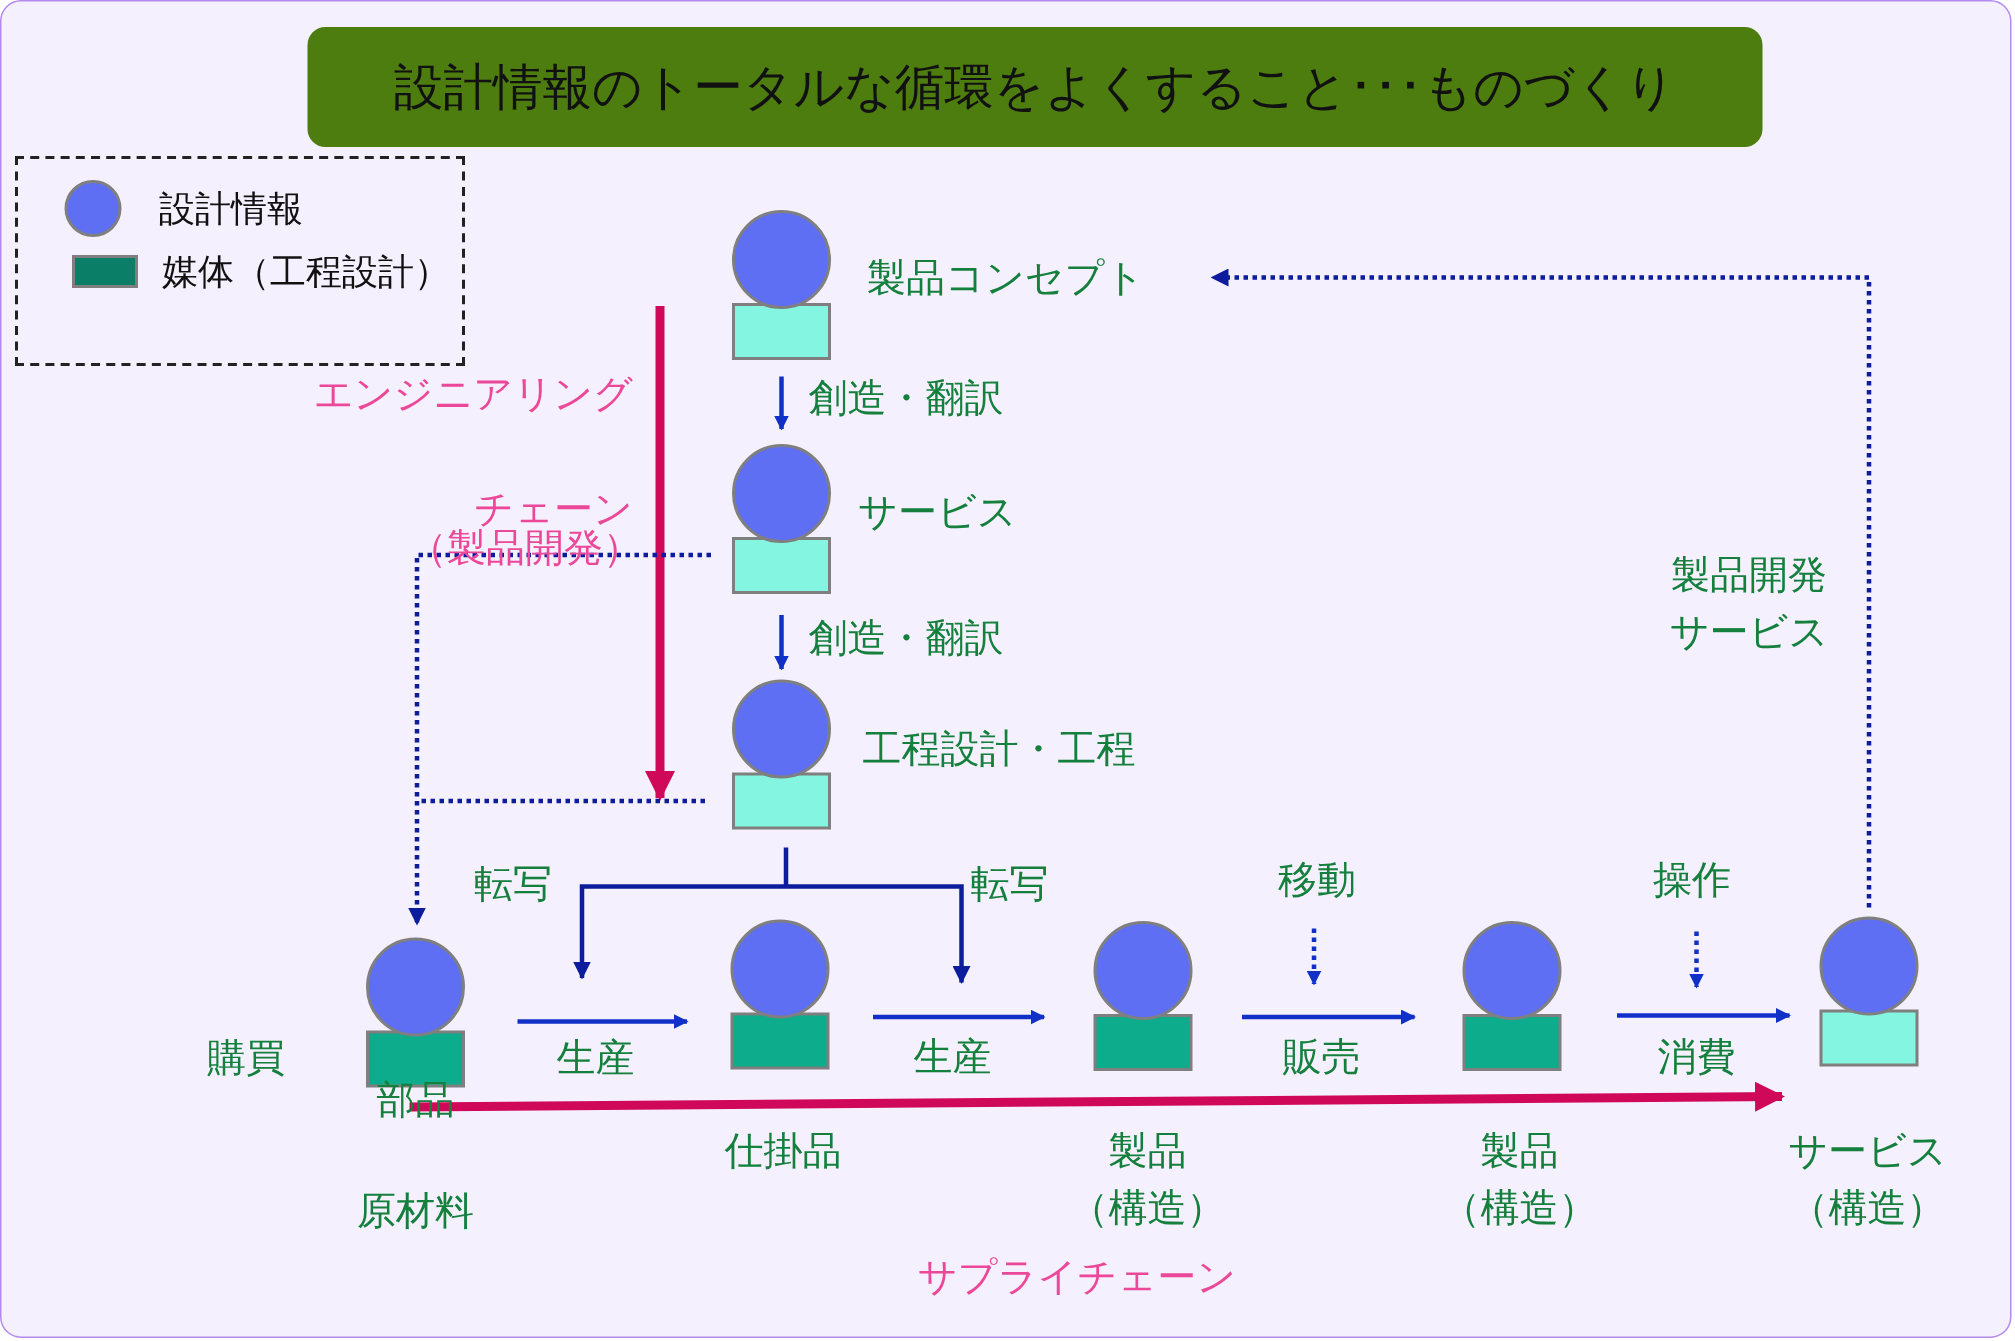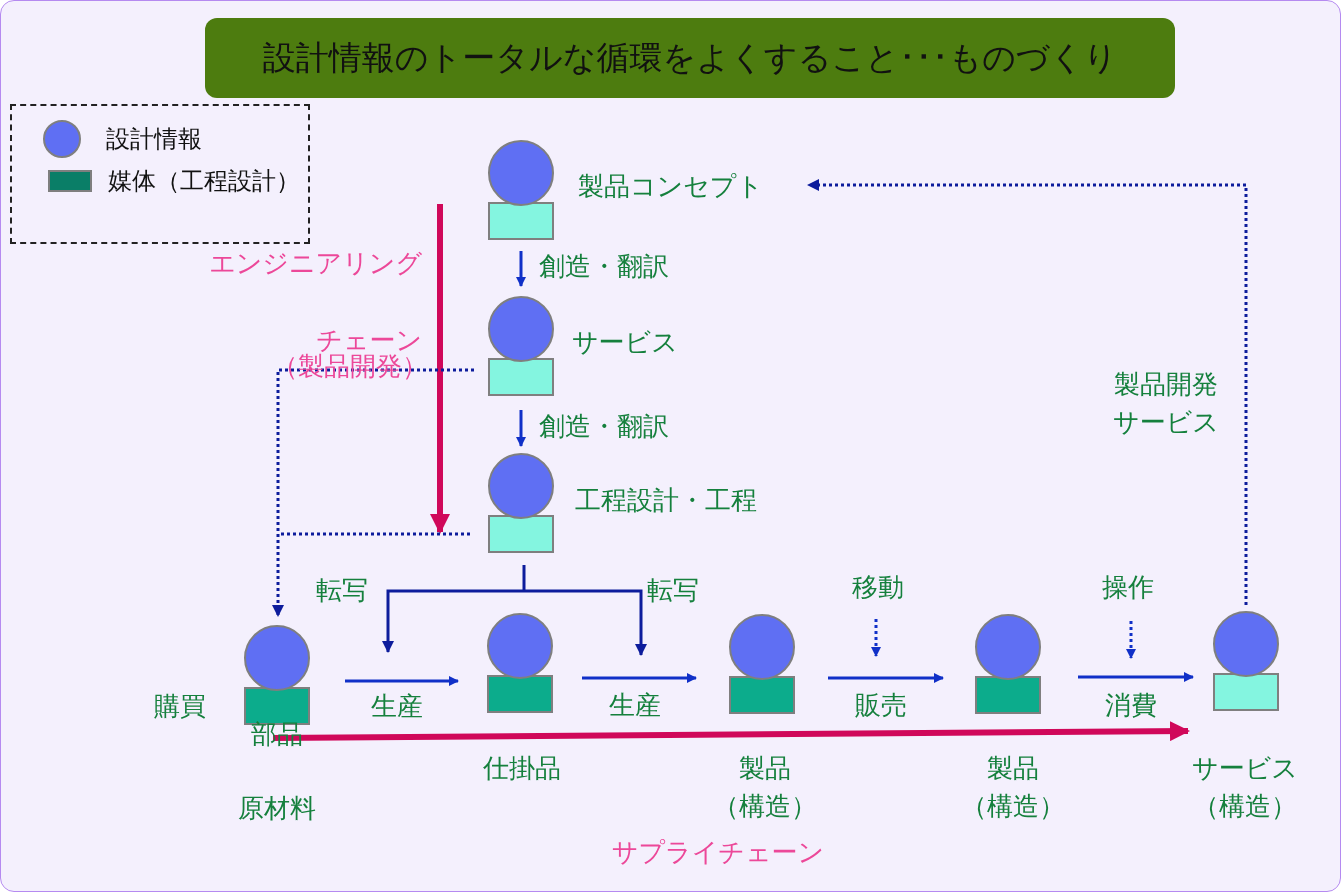--- a/index.html
+++ b/index.html
@@ -105,21 +105,21 @@
 
 <div class="lbl" style="left:539px;top:250px;">創造・翻訳</div>
 <div class="lbl" style="left:539px;top:410px;">創造・翻訳</div>
 
 <div class="lbl" style="left:316px;top:574px;">転写</div>
 <div class="lbl" style="left:647px;top:574px;">転写</div>
 
 <div class="lbl c" style="left:1166px;top:368px;">製品開発</div>
 <div class="lbl c" style="left:1166px;top:406px;">サービス</div>
 
-<div class="lbl" style="left:154px;top:690px;">購買</div>
+<div class="lbl" style="left:138px;top:690px;font-family:Liberation Serif, serif;">購買</div>
 
 <div class="lbl c" style="left:397px;top:690px;">生産</div>
 <div class="lbl c" style="left:635px;top:689px;">生産</div>
 <div class="lbl c" style="left:881px;top:689px;">販売</div>
 <div class="lbl c" style="left:1131px;top:689px;">消費</div>
 <div class="lbl c" style="left:878px;top:571px;">移動</div>
 <div class="lbl c" style="left:1128px;top:571px;">操作</div>
 
 <div class="lbl c" style="left:277px;top:718px;">部品</div>
 <div class="lbl c" style="left:277px;top:792px;">原材料</div>

